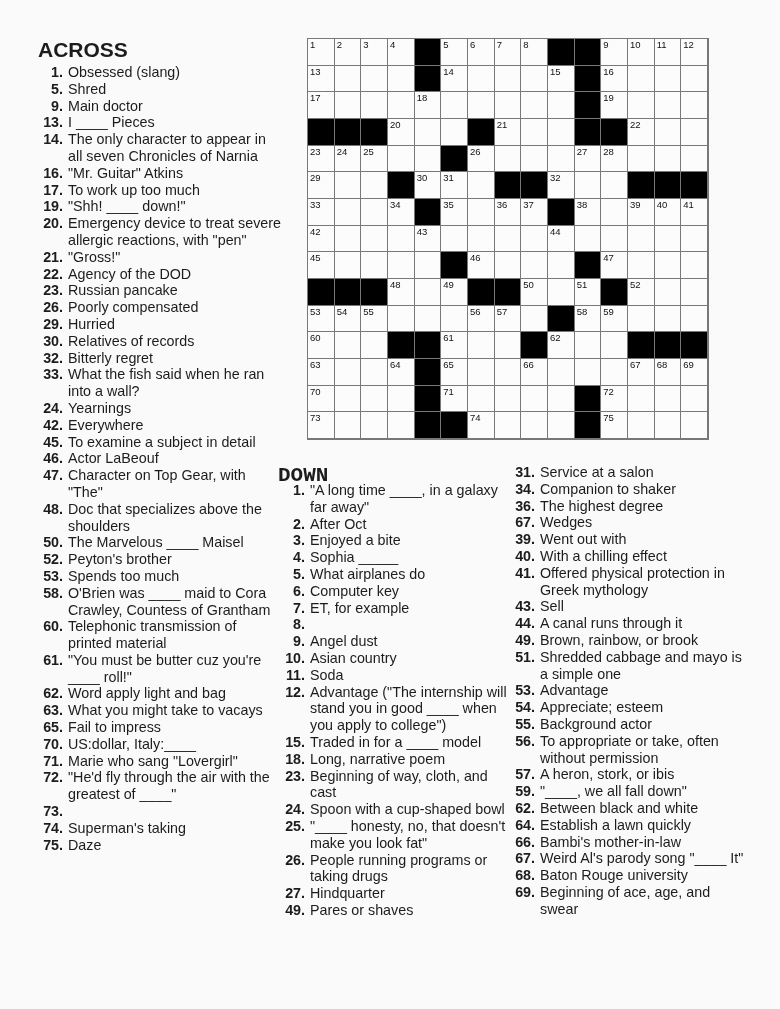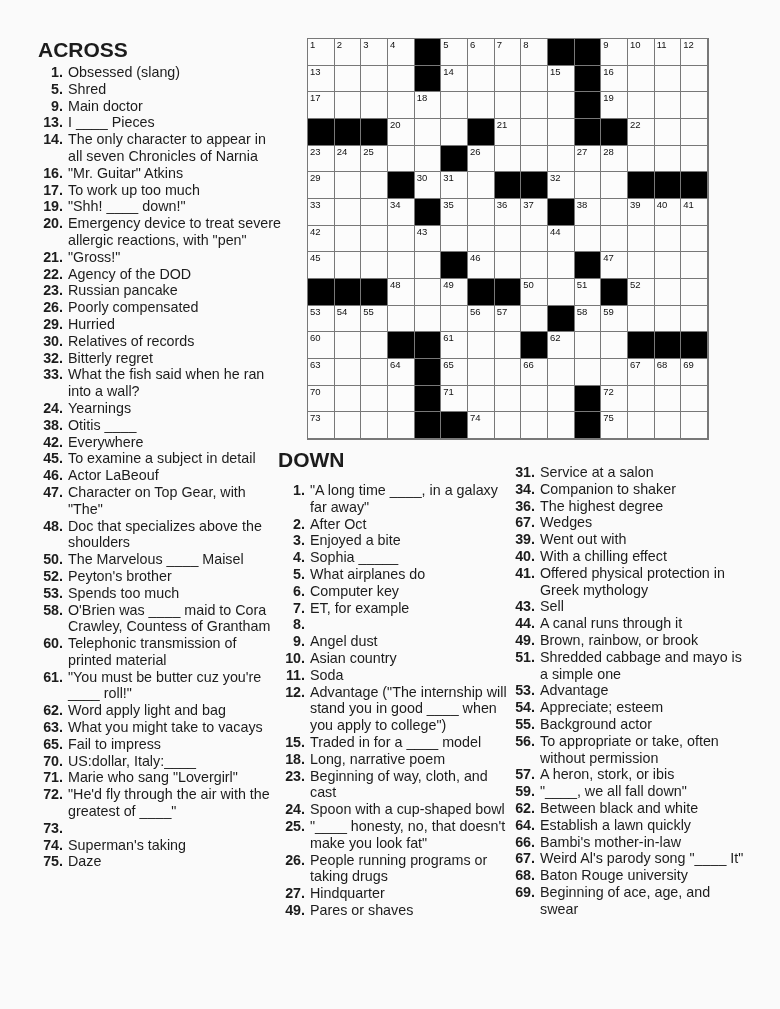--- a/index.html
+++ b/index.html
@@ -28,21 +28,21 @@
     border:1px solid #787878;background:#fdfdfd;box-sizing:content-box;
   }
   .cell{position:relative;border-right:1px solid #787878;border-bottom:1px solid #787878;box-sizing:border-box;background:#fcfcfc;}
   .cell.black{background:#000;}
   .cnum{
     position:absolute;top:0px;left:2px;
     font-size:9.5px;line-height:11px;color:#111;
     font-family:"Liberation Sans","DejaVu Sans",sans-serif;
   }
   
-  #down-heading{position:absolute;left:278px;top:448px;}
+  #down-heading{position:absolute;left:278px;top:464px;font-family:Liberation Mono, monospace;}
   #down-col1{position:absolute;left:278px;top:482px;width:232px;}
   #down-col2{position:absolute;left:508px;top:464px;width:240px;}
 </style>
 </head>
 <body>
 
 <div id="across-section">
   <div class="heading">ACROSS</div>
   <div id="across-list">
       <div class="clue">
@@ -111,24 +111,20 @@
       </div>
       <div class="clue">
         <span class="num">33.</span>
         <span class="txt">What the fish said when he ran into a wall?</span>
       </div>
       <div class="clue">
         <span class="num">24.</span>
         <span class="txt">Yearnings</span>
       </div>
       <div class="clue">
-        <span class="num">38.</span>
-        <span class="txt">Otitis ____</span>
-      </div>
-      <div class="clue">
         <span class="num">42.</span>
         <span class="txt">Everywhere</span>
       </div>
       <div class="clue">
         <span class="num">45.</span>
         <span class="txt">To examine a subject in detail</span>
       </div>
       <div class="clue">
         <span class="num">46.</span>
         <span class="txt">Actor LaBeouf</span>

